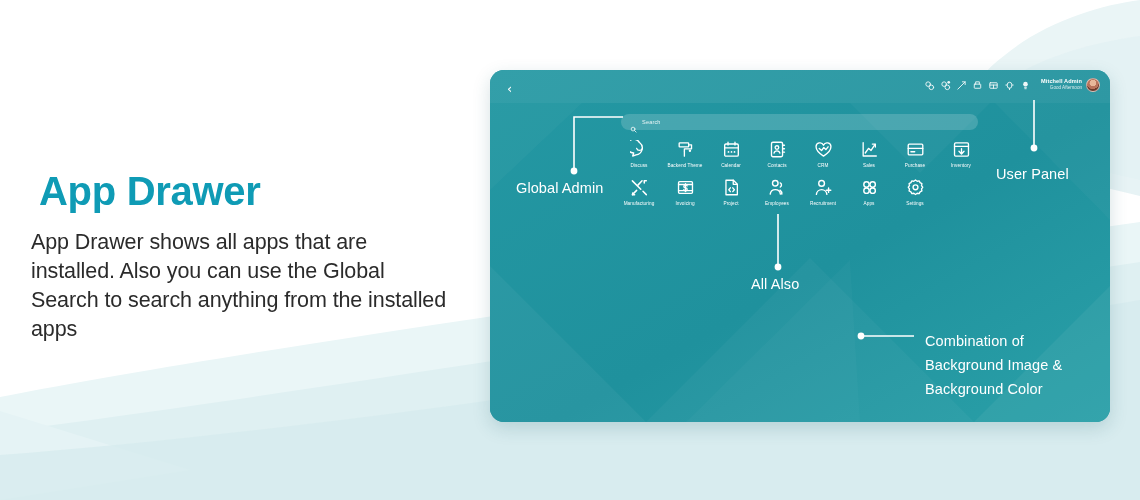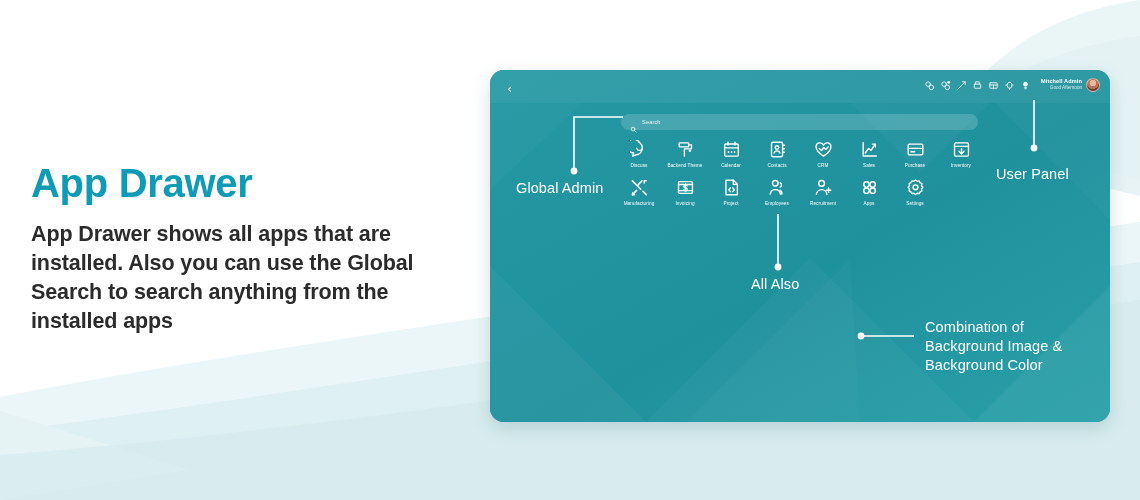--- a/index.html
+++ b/index.html
@@ -31,33 +31,33 @@
   }
 
   
   #copy {
     position: absolute;
     left: 31px;
     top: 160px;
     width: 420px;
   }
   #headline {
-    margin: 0;
+    margin: 8px;
     font-size: 40px;
     line-height: 46px;
     font-weight: bold;
     color: #0f9bb5;
     letter-spacing: -0.3px;
   }
   #subcopy {
     margin: 14px 0 0 0;
     font-size: 21.5px;
     line-height: 29px;
     color: #2b2b2b;
-    font-weight: bold;
+    font-weight: normal;
     letter-spacing: -0.1px;
   }
 
   
   #drawer {
     position: absolute;
     left: 490px;
     top: 70px;
     width: 620px;
     height: 352px;
@@ -206,21 +206,21 @@
     position: absolute;
     color: #ffffff;
     font-size: 14.5px;
     line-height: 18px;
     letter-spacing: 0.1px;
     white-space: pre;
   }
   #anno-global-search { left: 516px; top: 179px; }
   #anno-all-apps      { left: 751px; top: 275px; }
   #anno-user-panel    { left: 996px; top: 165px; }
-  #anno-bg-combo      { left: 925px; top: 318px; line-height: 19px; }
+  #anno-bg-combo      { left: 925px; top: 329px; line-height: 24px; }
 </style>
 </head>
 <body>
 
 <div id="stage">
 
   <svg id="bg-waves" viewBox="0 0 1140 500" preserveAspectRatio="none">
     <path d="M1140,0 L1140,180 C1000,150 930,110 1005,55 C1045,22 1100,5 1140,0 Z" fill="#eaf5f6"></path>
     <path d="M1140,36 C1020,52 905,118 1065,178 L1140,196 Z" fill="#e3f1f3" opacity="0.85"></path>
     <path d="M0,397 C230,352 600,300 1140,222 L1140,500 L0,500 Z" fill="#eaf6f7"></path>

